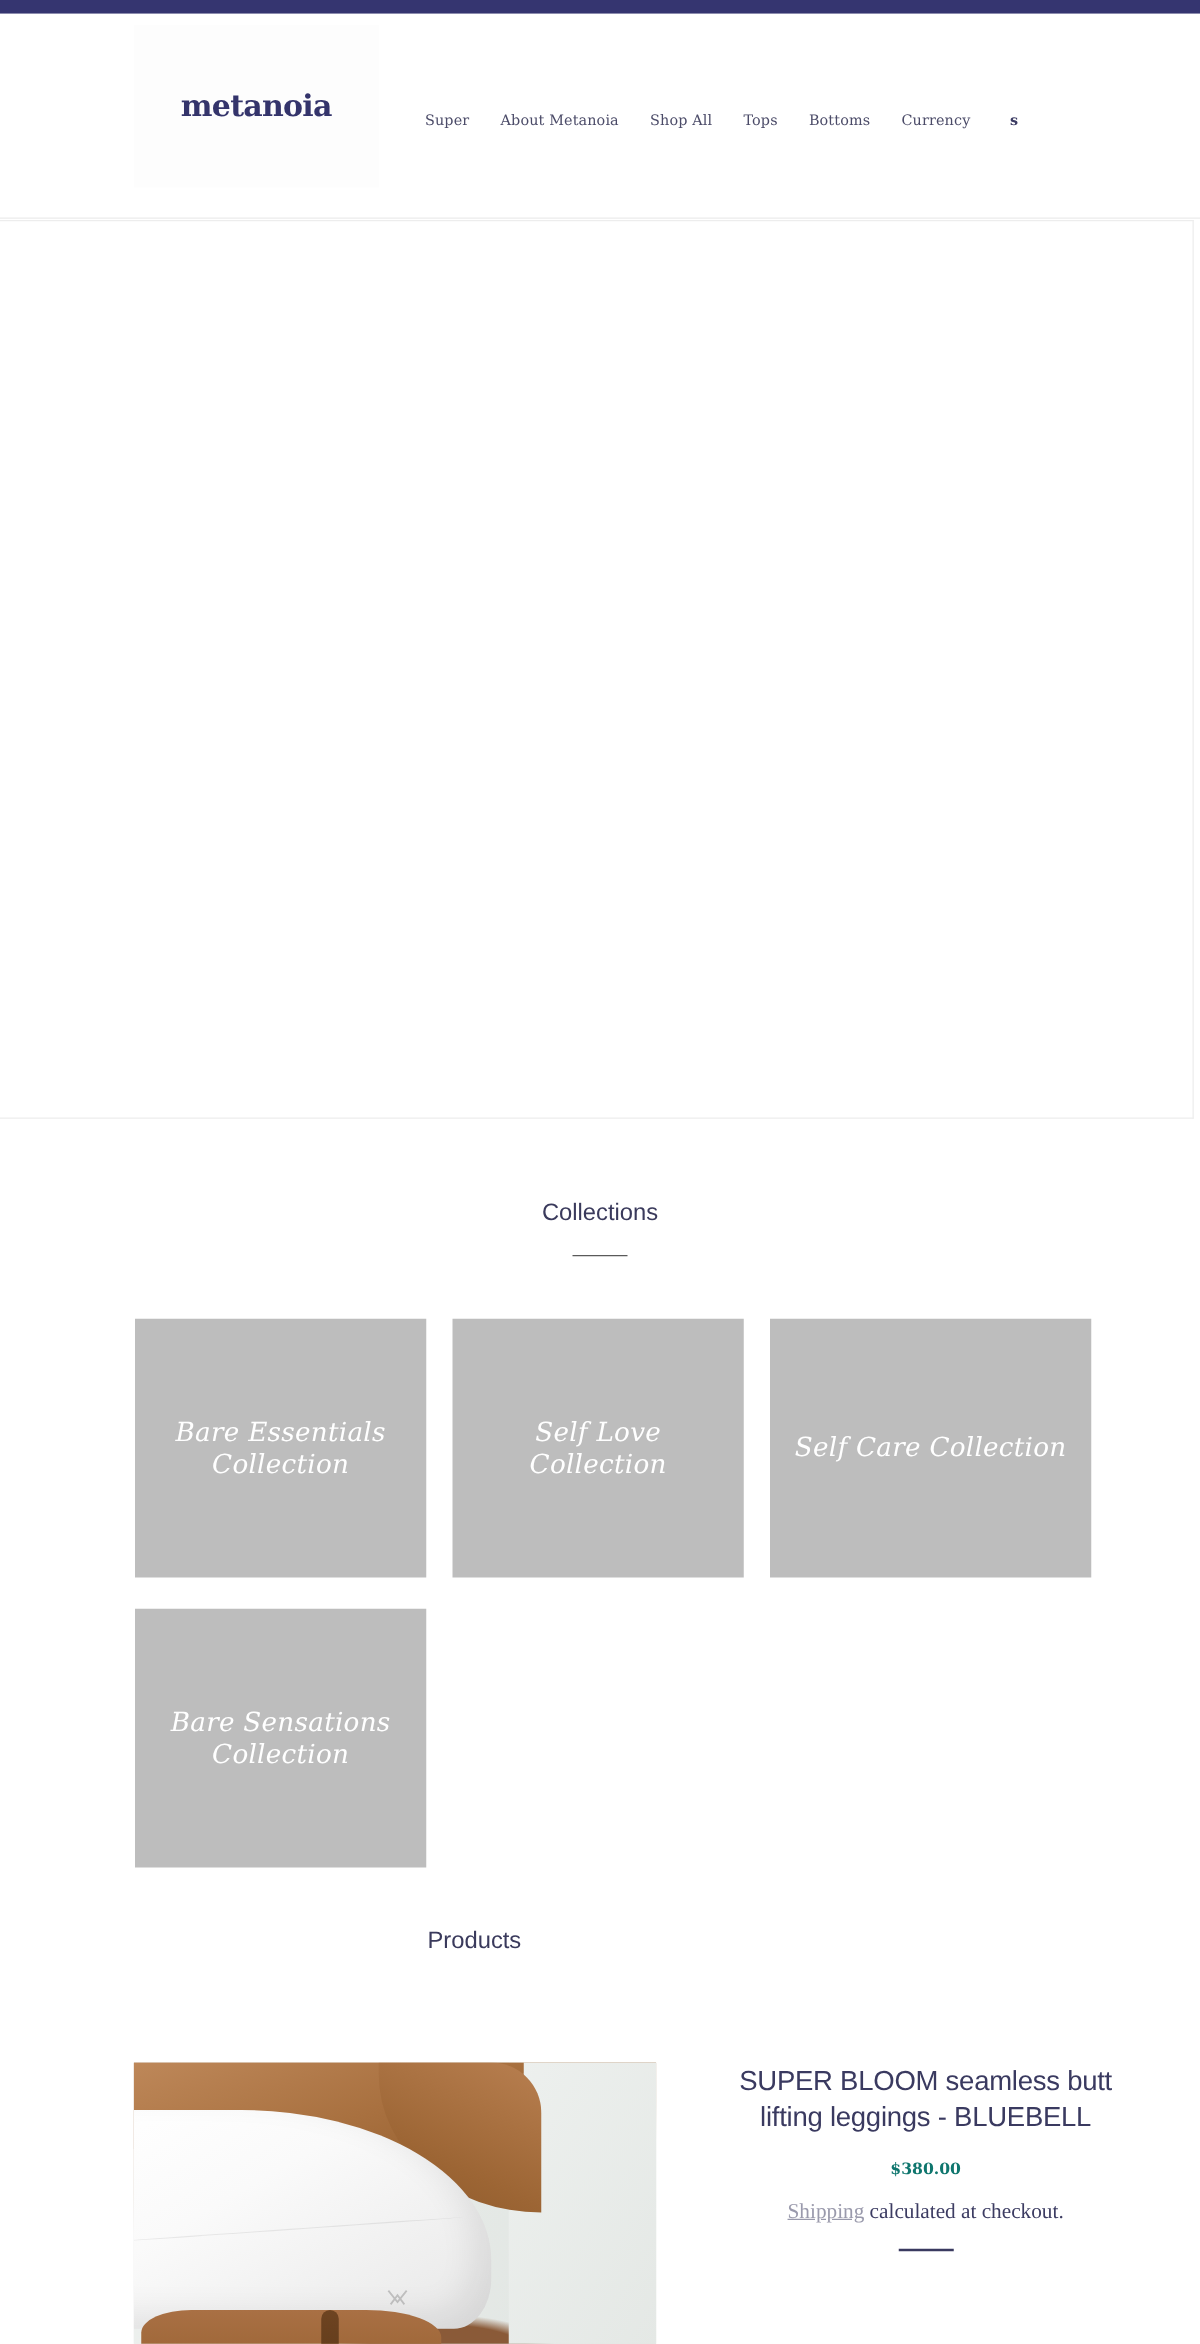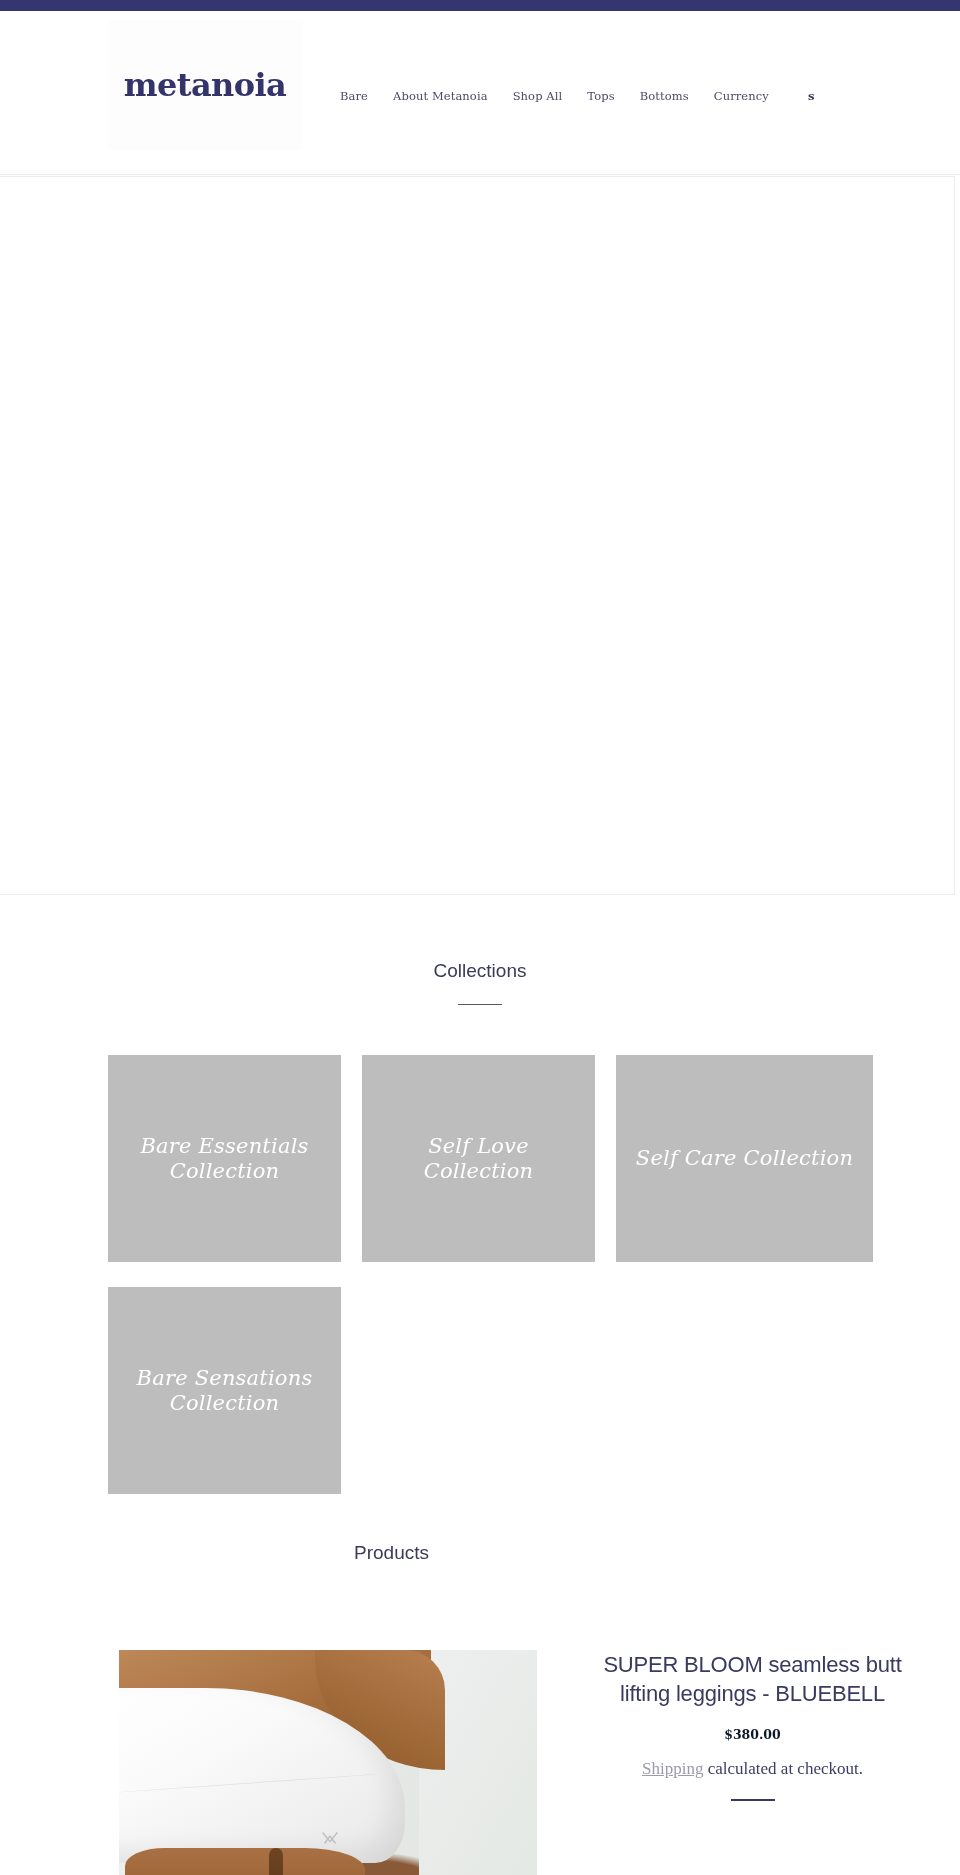--- a/index.html
+++ b/index.html
@@ -42,21 +42,21 @@
     width: 196px;
     height: 130px;
     background: #fdfdfd;
     display: flex;
     align-items: center;
     justify-content: center;
   }
   .logo-text {
     font-family: "DejaVu Serif", serif;
     font-weight: 700;
-    font-size: 32px;
+    font-size: 24px;
     letter-spacing: -0.6px;
     color: #34346b;
     line-height: 1;
   }
 
   .main-nav {
     position: absolute;
     left: 340px;
     top: 80px;
     display: flex;
@@ -154,21 +154,21 @@
   }
   .collections-grid .collection-tile:nth-child(3),
   .collections-grid .collection-tile:nth-child(6) {
     width: 257px;
   }
 
   
   .section-products {
     position: absolute;
     top: 1468px;
-    left: 12px;
+    left: 0;
     width: 759px;
   }
   .products-head {
     text-align: center;
     padding-top: 74px;
   }
   .product-row {
     position: absolute;
     top: 182px;
     left: 0;
@@ -282,21 +282,21 @@
     font-weight: 400;
     color: #3a3a60;
     line-height: 1.33;
     margin: 0;
     letter-spacing: -0.2px;
   }
   .product-price {
     font-family: "DejaVu Serif", serif;
     font-size: 12.5px;
     font-weight: 700;
-    color: #0f172a;
+    color: #0f766e;
     margin-top: 20px;
     line-height: 1;
   }
   .product-shipping {
     font-family: Liberation Serif, serif;
     font-size: 17px;
     color: #3c3c62;
     margin-top: 19px;
     line-height: 1;
   }
@@ -317,21 +317,21 @@
 
 <div class="top-bar"></div>
 
 <header class="site-header">
 
   <div class="logo-box">
     <span class="logo-text">metanoia</span>
   </div>
 
   <nav class="main-nav">
-    <a class="nav-link">Bare</a>
+    <a class="nav-link">Super</a>
     <a class="nav-link">About Metanoia</a>
     <a class="nav-link">Shop All</a>
     <a class="nav-link">Tops</a>
     <a class="nav-link">Bottoms</a>
     <a class="nav-link">Currency</a>
   </nav>
 
   <span class="nav-extra">s</span>
 </header>
 

